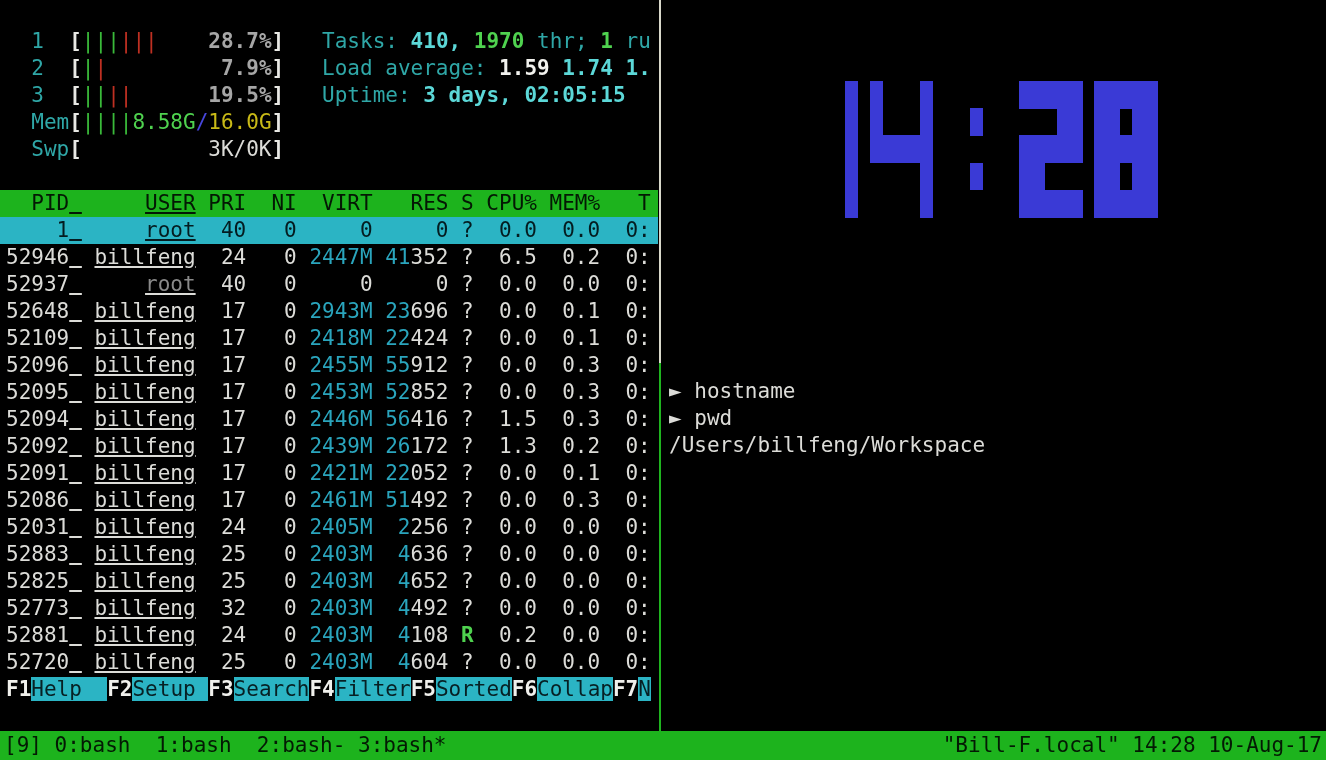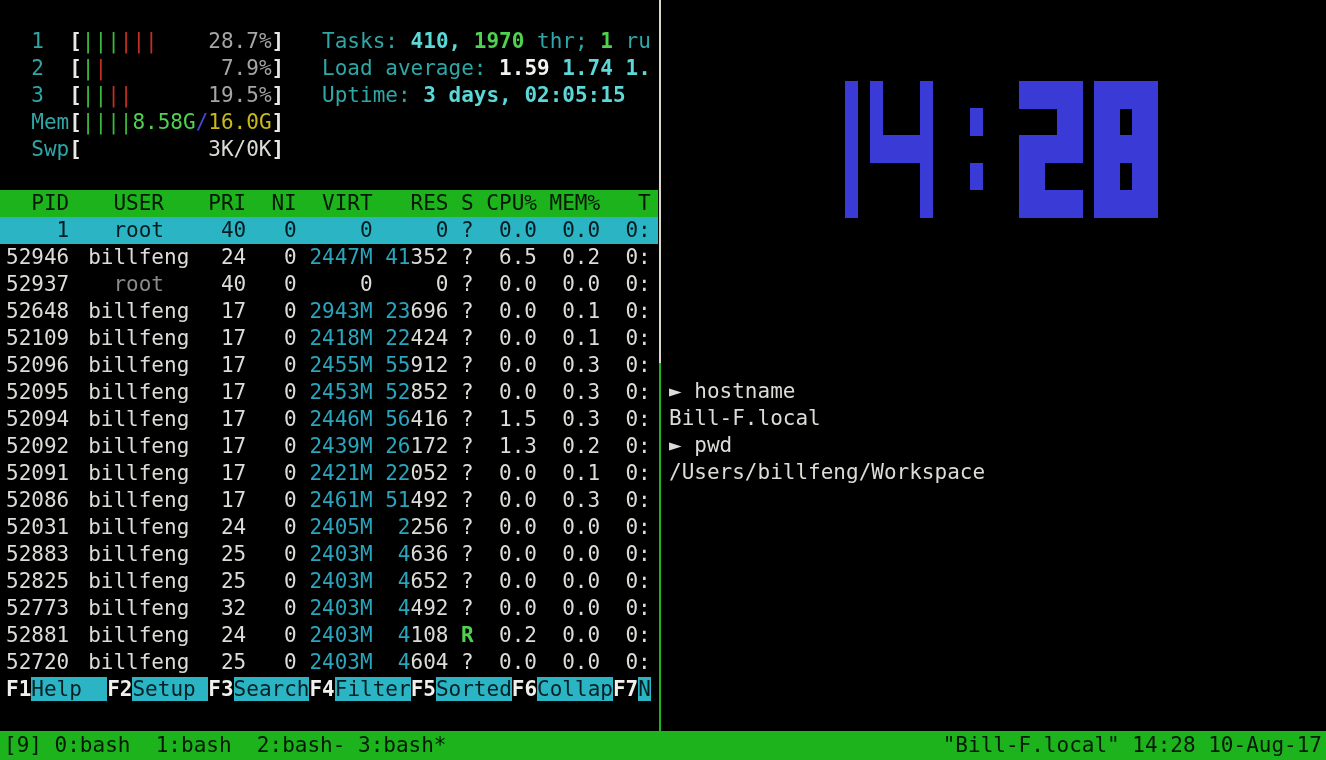--- a/index.html
+++ b/index.html
@@ -16,40 +16,40 @@
   .hdiv-green{position:absolute;left:663px;top:363px;width:663px;height:3px;background:var(--divider_green);}
   
   #meter-lines{padding-top:28px;}
   .mline{padding-left:6px;height:27px;}
   .mlab{display:inline-block;box-sizing:border-box;width:5ch;padding-left:2ch;color:var(--cyan);}
   .mint{display:inline-block;width:15ch;}
   .minfo{margin-left:3ch;}
   .c-bracket{color:#e8e8e4;font-weight:bold;}
   .c-barg{color:var(--bar_green);}
   .c-barr{color:var(--bar_red);}
-  .c-gray{color:var(--gray);}
+  .c-gray{color:var(--gray);font-weight:bold;}
   .c-plain{color:var(--white);}
   .c-white{color:var(--white);}
   .c-wb{color:#f2f2ee;font-weight:bold;}
   .c-cyan{color:var(--cyan);}
   .c-bcyan{color:var(--bright_cyan);font-weight:bold;}
   .c-bgreen{color:var(--bright_green);font-weight:bold;}
   .c-green{color:var(--bright_green);}
   .c-yellow{color:var(--yellow);}
   .c-blue{color:var(--blue_slash);}
   .c-vcyan{color:var(--value_cyan);}
   .c-dim{color:var(--dim_gray);}
   .spacer{height:27px;}
   
   .prow,.hrow{height:27px;padding-left:6px;color:var(--white);}
   .hrow{background:var(--green_bg);color:#041804;}
   .sel{background:var(--cyan_bg);}
   .sel .cell,.sel .cell span{color:#041c20 !important;}
   .cell{display:inline-block;vertical-align:top;overflow:hidden;}
-  .r{text-align:right;} .l{text-align:center;}
+  .r{text-align:right;} .l{text-align:right;text-decoration:underline;}
   .w5{width:5ch}.w1{width:1ch}.w9{width:9ch}.w4{width:4ch}.w6{width:6ch}.w2{width:2ch}
   
   #fbar{height:27px;padding-left:6px;}
   .fk{color:#f0f0ec;font-weight:bold;}
   .fl{background:var(--cyan_bg);color:#072024;}
   
   #clock{position:absolute;left:182px;top:81px;display:flex;}
   .glyph{position:relative;height:136px;}
   .glyph .on{position:absolute;background:var(--clock_blue);}
   
@@ -169,21 +169,20 @@
         <div class="on" style="left: 0px; top: 108.8px; width: 13.2px; height: 27.8px;"></div>
         <div class="on" style="left: 12.6px; top: 108.8px; width: 13.2px; height: 27.8px;"></div>
         <div class="on" style="left: 25.2px; top: 108.8px; width: 13.2px; height: 27.8px;"></div>
         <div class="on" style="left: 37.8px; top: 108.8px; width: 13.2px; height: 27.8px;"></div>
         <div class="on" style="left: 50.4px; top: 108.8px; width: 13.2px; height: 27.8px;"></div>
       </div>
     </div>
   <div id="term">
     <div id="term-lines">
         <div class="tline"><span class="c-white">► </span><span class="c-white">hostname</span></div>
-        <div class="tline"><span class="c-white">Bill-F.local</span></div>
         <div class="tline"><span class="c-white">► </span><span class="c-white">pwd</span></div>
         <div class="tline"><span class="c-white">/Users/billfeng/Workspace</span></div>
       </div>
   </div>
 </div>
 
 <div id="statusbar">
   <span>[9] 0:bash  1:bash  2:bash- 3:bash*</span>
   <span>"Bill-F.local" 14:28 10-Aug-17</span>
 </div>

